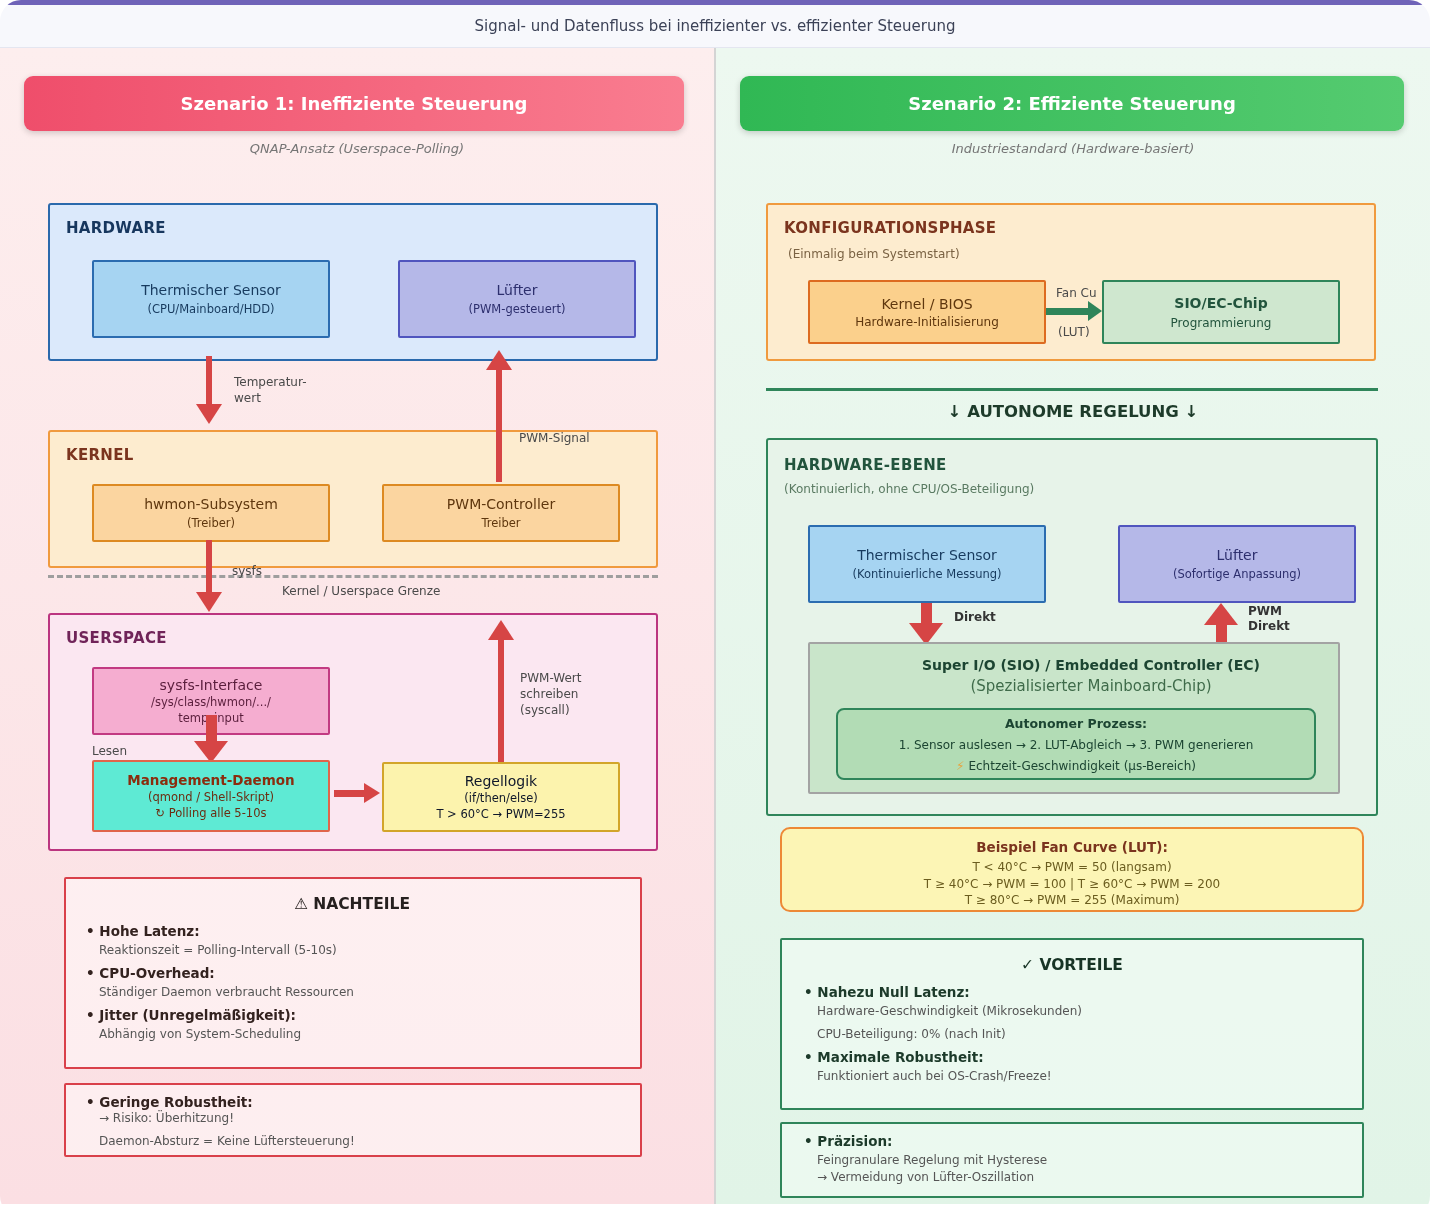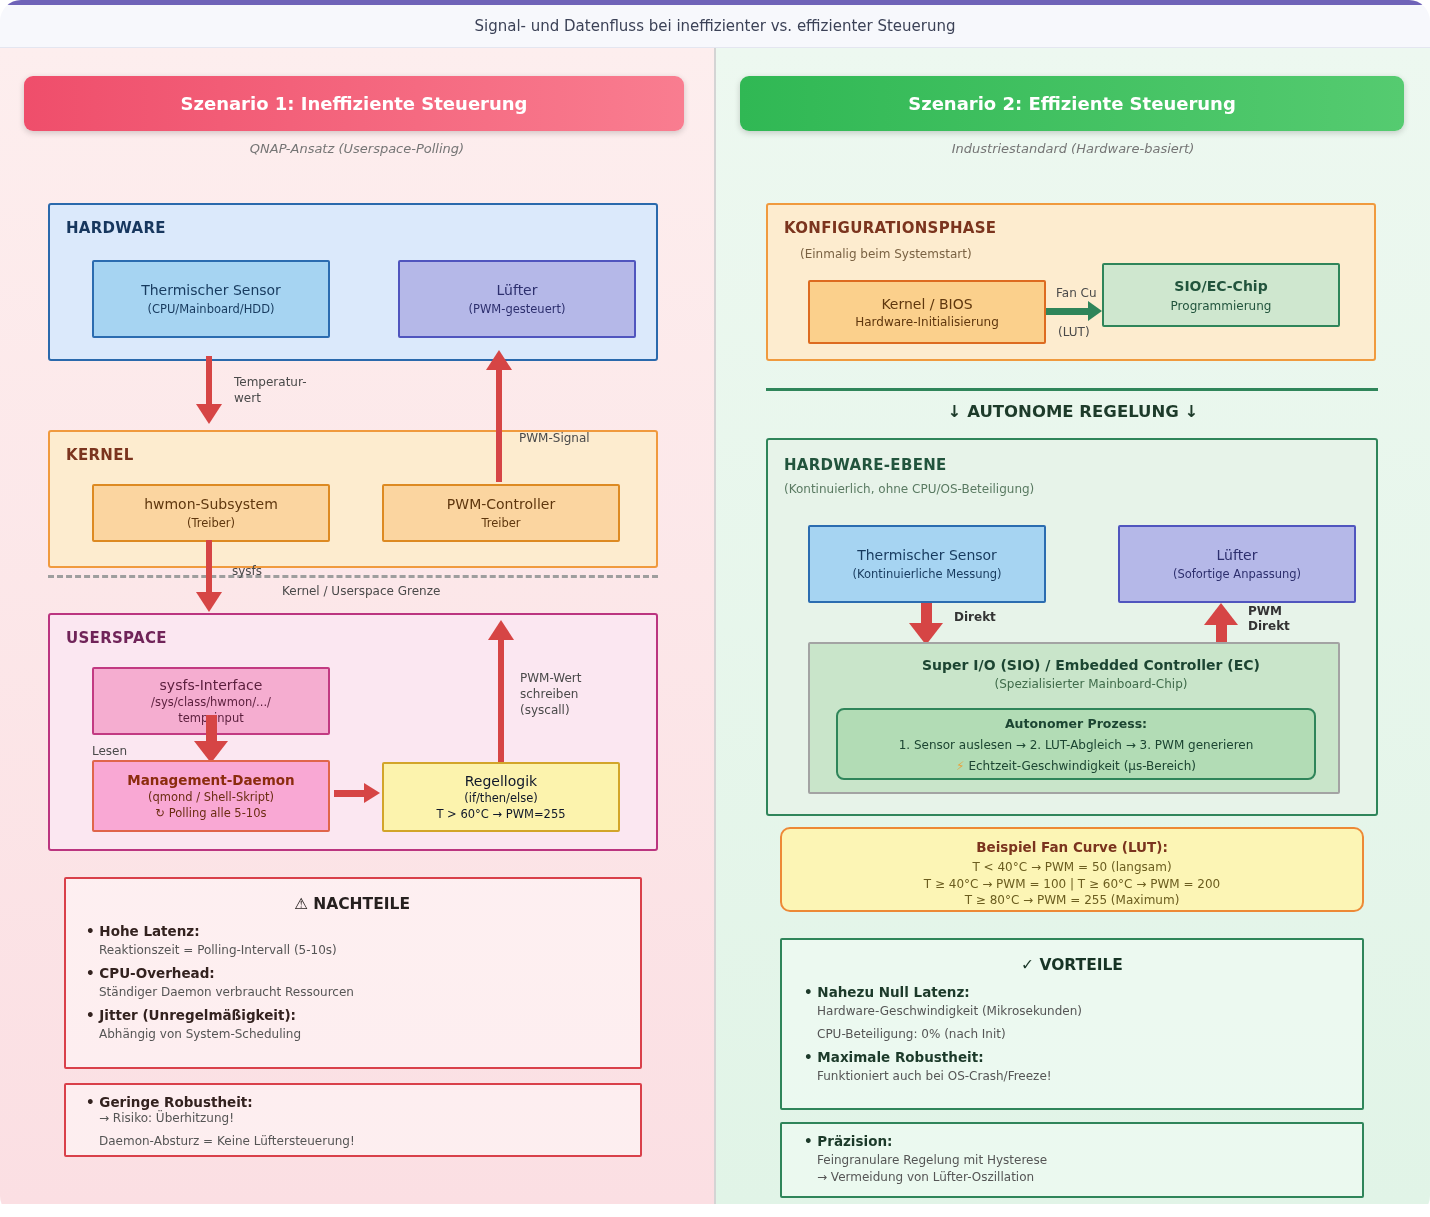--- a/index.html
+++ b/index.html
@@ -36,21 +36,21 @@
 
   .node { position:absolute; display:flex; flex-direction:column; align-items:center; justify-content:center;
           gap:4px; text-align:center; border-radius:2px; }
   .node .nt { font-size:14px; }
   .node .ns { font-size:11.5px; }
   .node-blue   { background:#a6d4f2; border:2px solid #2b6cb0; color:#173a5e; }
   .node-purple { background:#b5b8e8; border:2px solid #5055be; color:#2d2f6e;margin-left:16px; }
   .node-orange { background:#fbd5a0; border:2px solid #dd8a22; color:#5f370e; }
   .node-deeporange { background:#fbd08c; border:2px solid #dd6b20; color:#5f370e; }
   .node-pinknode { background:#f5add0; border:2px solid #c23a82; color:#5a1e3c; }
-  .node-salmon { background:#f9a8d4; border:2px solid #e0654b; color:#6b2d12; }
+  .node-salmon { background:#5eead4; border:2px solid #e0654b; color:#6b2d12; }
   .node-salmon .nt { font-weight:bold; color:#8b2c0e; font-size:13.5px; }
   .node-yellow { background:#fcf3ad; border:2px solid #d2a52a; color:#0f172a; }
   .node-green  { background:#cfe7cf; border:2px solid #2f855a; color:#22543d; }
   .node-green .nt { font-weight:bold; }
 
   .alabel   { position:absolute; font-size:12px; color:#4a4a4a; line-height:16px; }
   .alabel-b { position:absolute; font-size:12px; color:#333; font-weight:bold; }
   .shaft   { position:absolute; background:#d64545; }
   .shaft-g { position:absolute; background:#2f855a; }
   .head-down { position:absolute; width:0; height:0; border-left:13px solid transparent; border-right:13px solid transparent; border-top:20px solid #d64545; }
@@ -70,21 +70,21 @@
   .li-head { font-weight:bold; font-size:13.5px; color:#33221f; margin-top:6px; }
   .infobox-green .li-head { color:#1c3a2a; }
   .li-head::before { content:"• "; }
   .li-body { font-size:12px; color:#555; margin:3px 0 7px 13px; line-height:16px; }
 
   .hdivider { position:absolute; background:#2f855a; }
   .autonome { position:absolute; left:0; width:100%; text-align:center; font-weight:bold; font-size:16.5px; color:#1d3b2a; }
 
   .sio-big { position:absolute; background:#c9e5ca; border:2px solid #a3a3a3; text-align:center; border-radius:2px;padding-left:34px; }
   .sio-big .nt { font-weight:bold; font-size:14px; color:#1c4532; margin-top:13px; }
-  .sio-big .ns { font-size:12px; color:#3f6b4a; margin-top:4px; }
+  .sio-big .ns { font-size:15px; color:#3f6b4a; margin-top:4px; }
   .auto-box { position:absolute; background:#b2dcb5; border:2px solid #2f855a; border-radius:8px;
               display:flex; flex-direction:column; align-items:center; justify-content:center; gap:7px;
               font-size:12px; color:#1c4532; }
   .auto-box .ah { font-weight:bold; font-size:12.5px; }
   .flash { color:#e8a33d; margin-right:4px; }
 
   .fancurve { position:absolute; background:#fcf5b5; border:2px solid #ed8936; border-radius:10px; text-align:center; color:#6b5d1f; }
   .fancurve .ft { font-weight:bold; font-size:13.5px; color:#7b341e; margin:10px 0 4px; }
   .fancurve .fl { font-size:12px; line-height:16.5px; }
 </style>
@@ -192,30 +192,30 @@
   </section>
 
   <div class="vdivider"></div>
 
   <section class="panel panel-right">
     <div class="banner banner-green" style="left:24px;top:28px;width:664px;height:55px">Szenario 2: Effiziente Steuerung</div>
     <div class="subtitle" style="top:93px">Industriestandard (Hardware-basiert)</div>
 
     <div class="sec sec-orange" style="left:50px;top:155px;width:610px;height:158px">
       <div class="sec-label lbl-orange" style="left:16px;top:14px">KONFIGURATIONSPHASE</div>
-      <div class="sec-sub" style="left:32px;top:42px;color:#7a6243">(Einmalig beim Systemstart)</div>
+      <div class="sec-sub" style="left:20px;top:42px;color:#7a6243">(Einmalig beim Systemstart)</div>
       <div class="node node-deeporange" style="left:40px;top:75px;width:238px;height:64px;gap:3px">
         <div class="nt">Kernel / BIOS</div>
         <div class="ns" style="font-size:12px">Hardware-Initialisierung</div>
       </div>
       <div class="alabel" style="left:288px;top:80px">Fan Cu</div>
       <div class="shaft-g" style="left:278px;top:103px;width:44px;height:7px"></div>
       <div class="head-right-g" style="left:320px;top:96px"></div>
       <div class="alabel" style="left:290px;top:119px">(LUT)</div>
-      <div class="node node-green" style="left:334px;top:58px;width:238px;height:64px;gap:5px">
+      <div class="node node-green" style="left:334px;top:75px;width:238px;height:64px;gap:5px">
         <div class="nt">SIO/EC-Chip</div>
         <div class="ns" style="font-size:12px">Programmierung</div>
       </div>
     </div>
 
     <div class="hdivider" style="left:50px;top:340px;width:612px;height:3px"></div>
     <div class="autonome" style="top:354px">↓ AUTONOME REGELUNG ↓</div>
 
     <div class="sec sec-green" style="left:50px;top:390px;width:612px;height:378px">
       <div class="sec-label lbl-green" style="left:16px;top:16px">HARDWARE-EBENE</div>

